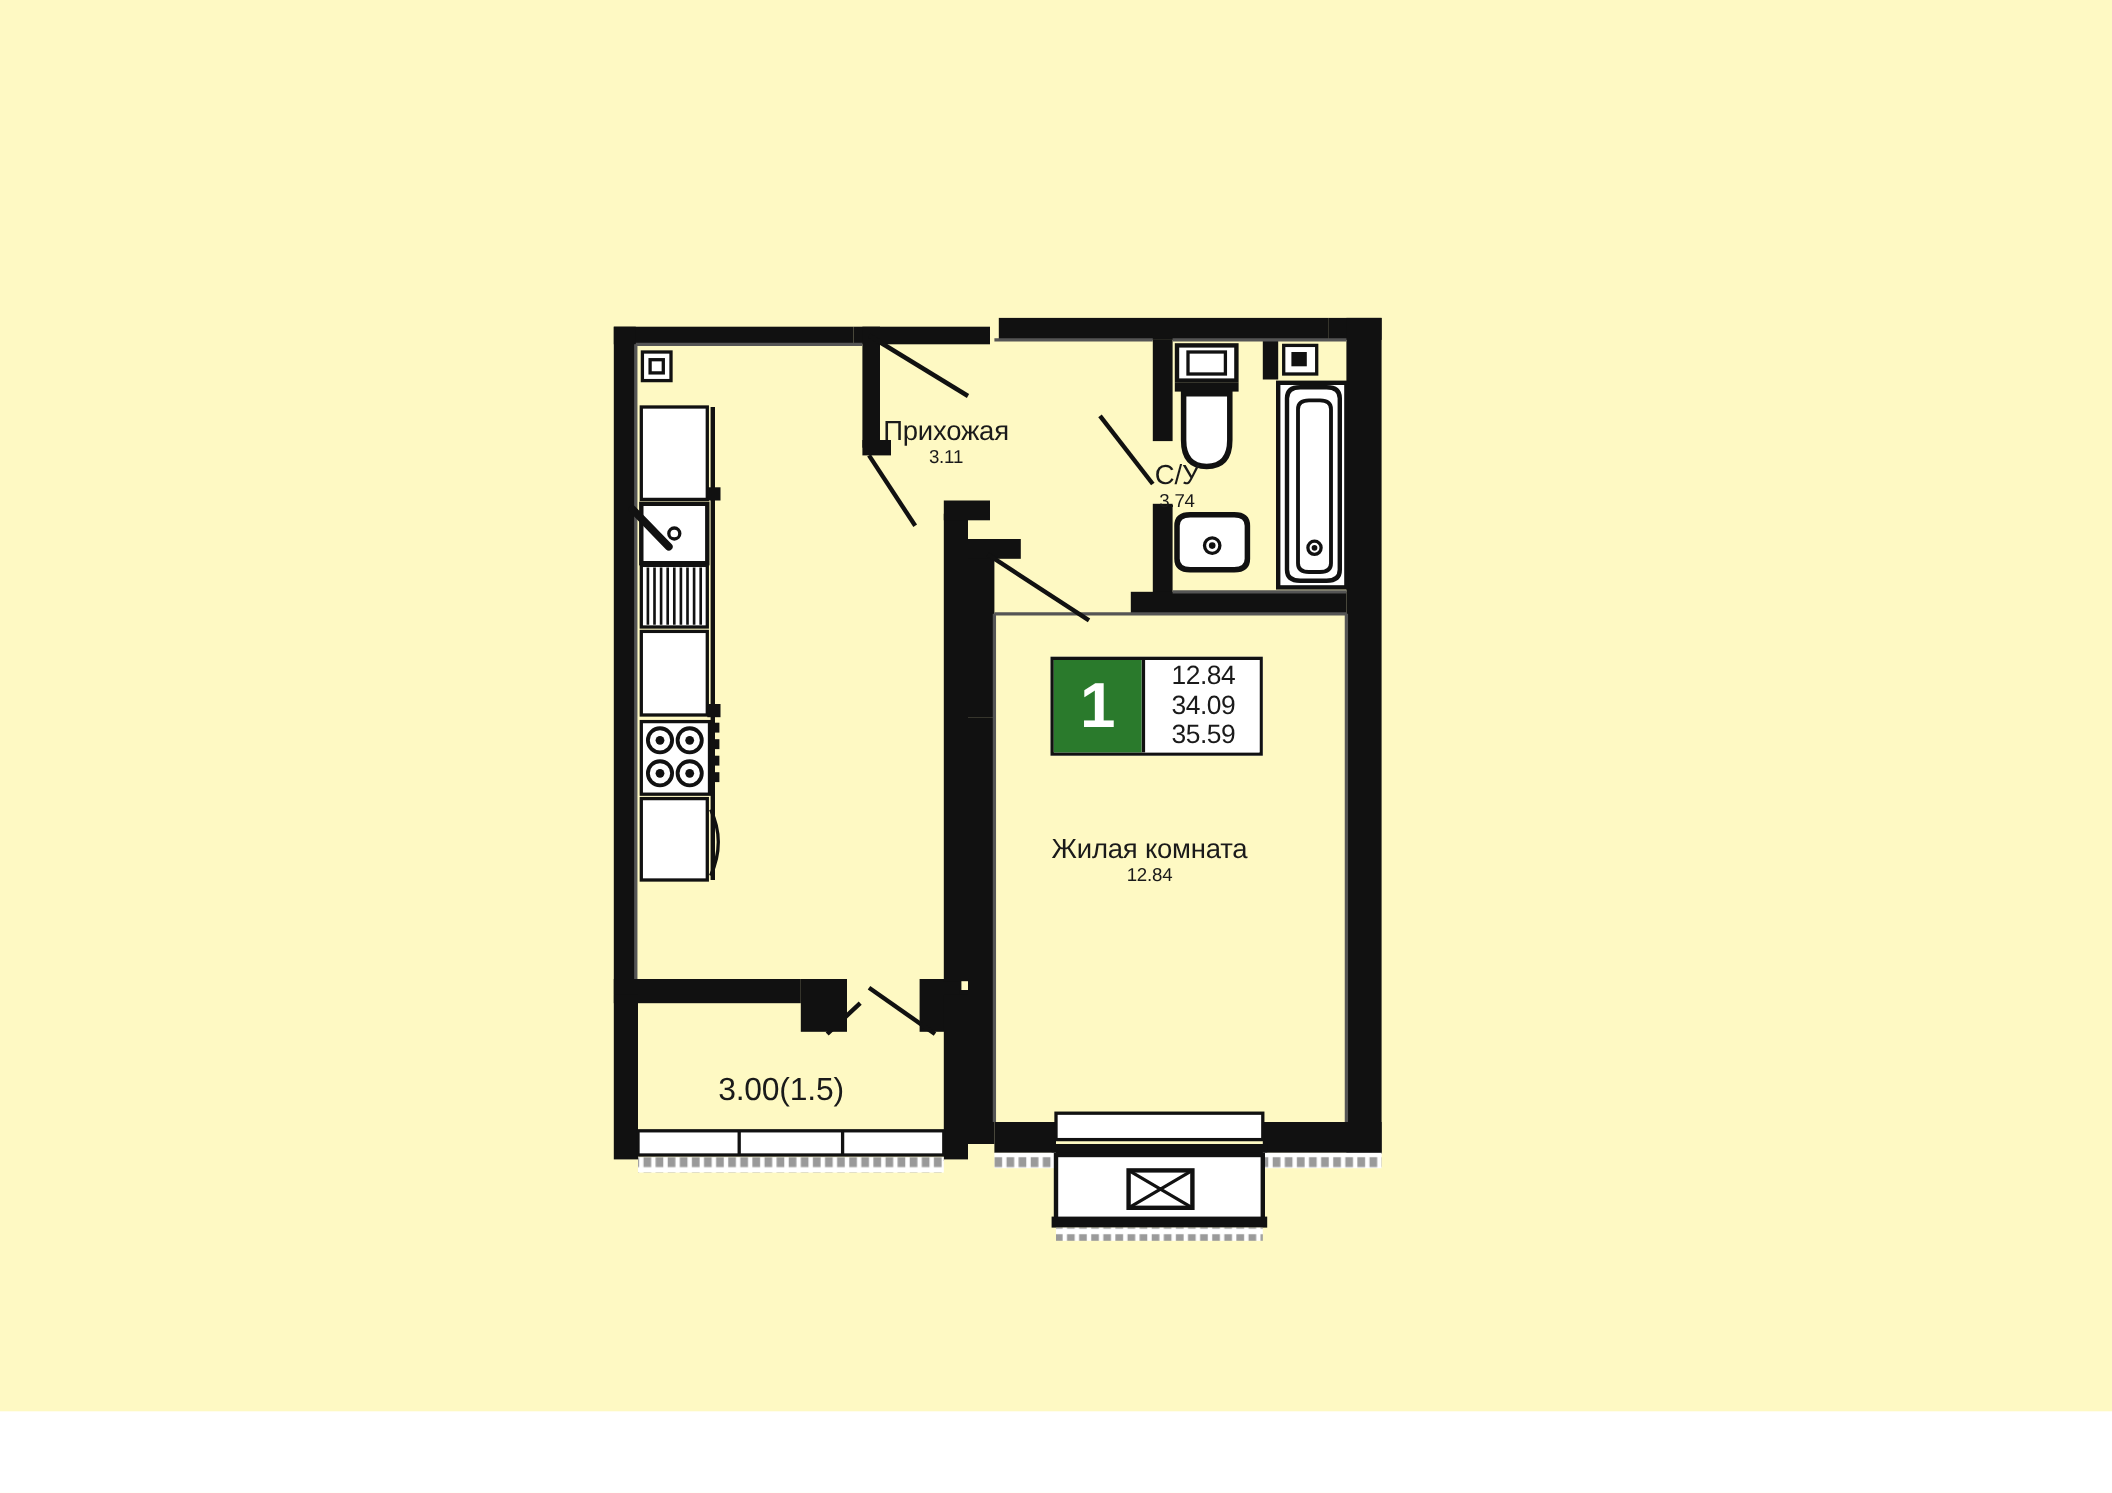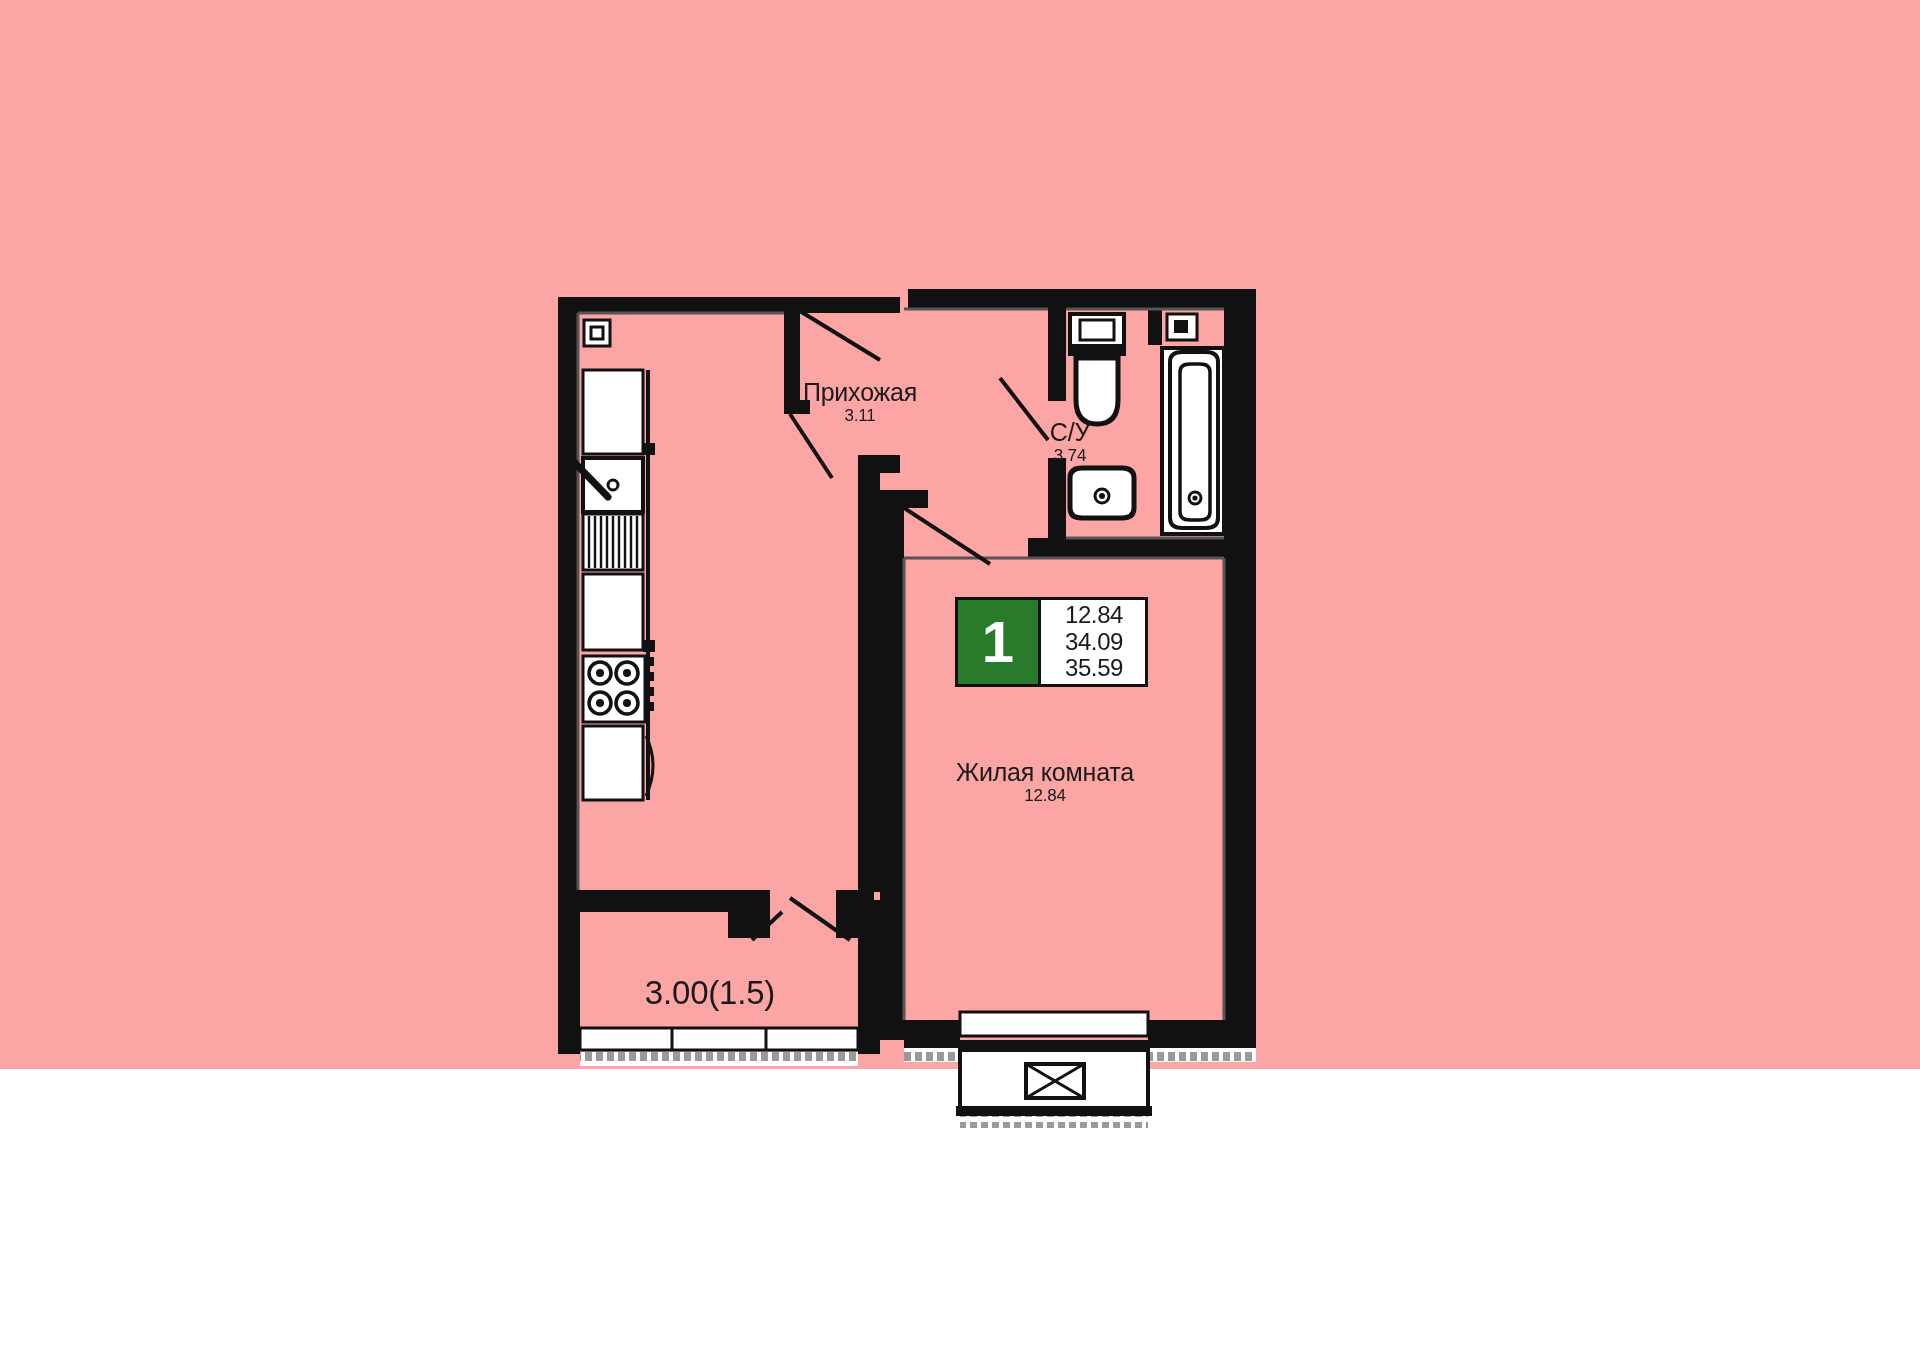--- a/index.html
+++ b/index.html
@@ -10,22 +10,22 @@
   }
   body {
     width: 1920px;
     height: 1357px;
     overflow: hidden;
     font-family: "Liberation Sans", sans-serif;
   }
   #plan-root {
     position: relative;
     width: 1920px;
-    height: 1069px;
-    background: #fca5a5;
+    height: 1283px;
+    background: #fef9c3;
   }
   #plan-svg {
     position: absolute;
     left: 0;
     top: 0;
     width: 1920px;
     height: 1357px;
   }
   .room-label {
     position: absolute;
@@ -42,21 +42,21 @@
     font-weight: 400;
     letter-spacing: -0.2px;
   }
   .room-label .rl-area {
     display: block;
     font-size: 17px;
     font-weight: 400;
     letter-spacing: -0.2px;
   }
   #label-balcony .rl-area {
-    font-size: 33px;
+    font-size: 29px;
   }
   
   #summary-badge {
     position: absolute;
     left: 955px;
     top: 597px;
     width: 193px;
     height: 90px;
     background: #ffffff;
     border: 3px solid #111111;

